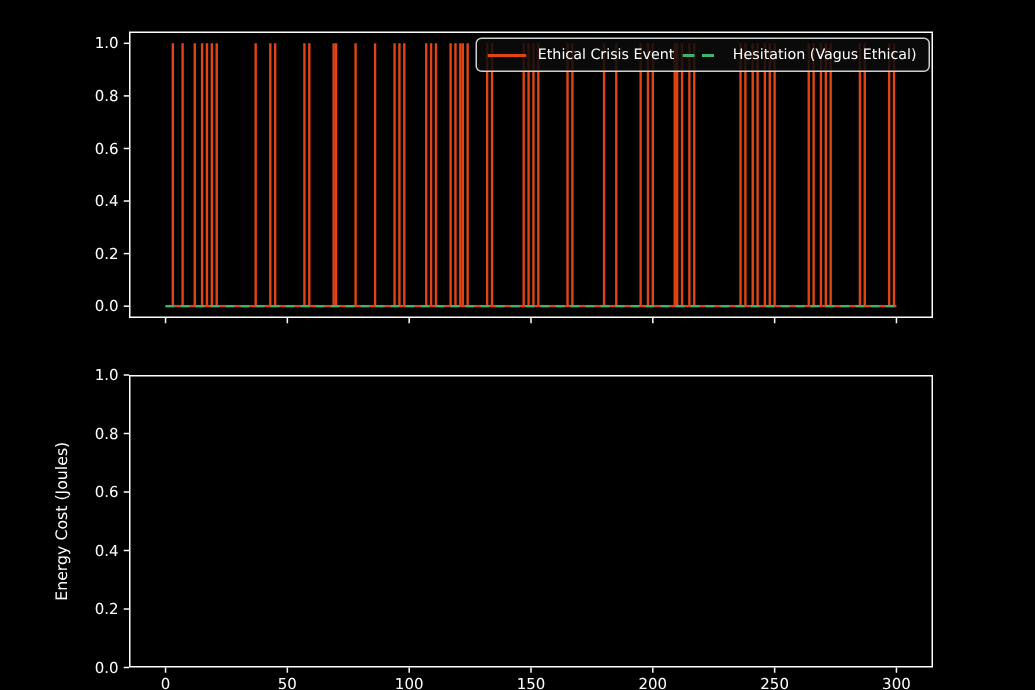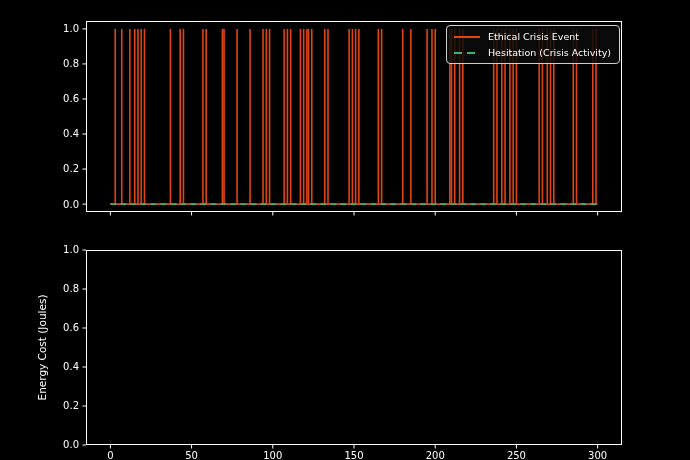--- a/index.html
+++ b/index.html
@@ -37,21 +37,21 @@
   }
   .legend {
     position: absolute;
     top: 25px;
     right: 70px;
     background: rgba(12, 12, 12, 0.85);
     border: 1px solid #cfcfcf;
     border-radius: 4px;
     padding: 5px 8px 5px 7px;
     display: flex;
-    flex-direction: column;
+    flex-direction: row;
     gap: 5px;
     z-index: 5;
   }
   .legend-row {
     display: flex;
     align-items: center;
     gap: 8px;
     white-space: nowrap;
   }
   .legend-sample { flex: 0 0 auto; display: block; }
@@ -188,17 +188,17 @@
     <div class="legend-row">
       <svg class="legend-sample" width="26" height="4">
         <line id="legend-line-0" x1="0" y1="2" x2="26" y2="2" stroke-width="2" stroke="#E04513"></line>
       </svg>
       <span class="legend-label">Ethical Crisis Event</span>
     </div>
     <div class="legend-row">
       <svg class="legend-sample" width="26" height="4">
         <line id="legend-line-1" x1="0" y1="2" x2="26" y2="2" stroke-width="2" stroke-dasharray="8 5" stroke="#3CB371"></line>
       </svg>
-      <span class="legend-label">Hesitation (Crisis Activity)</span>
+      <span class="legend-label">Hesitation (Vagus Ethical)</span>
     </div>
   </div>
 
 </div>
 
 </body></html>

